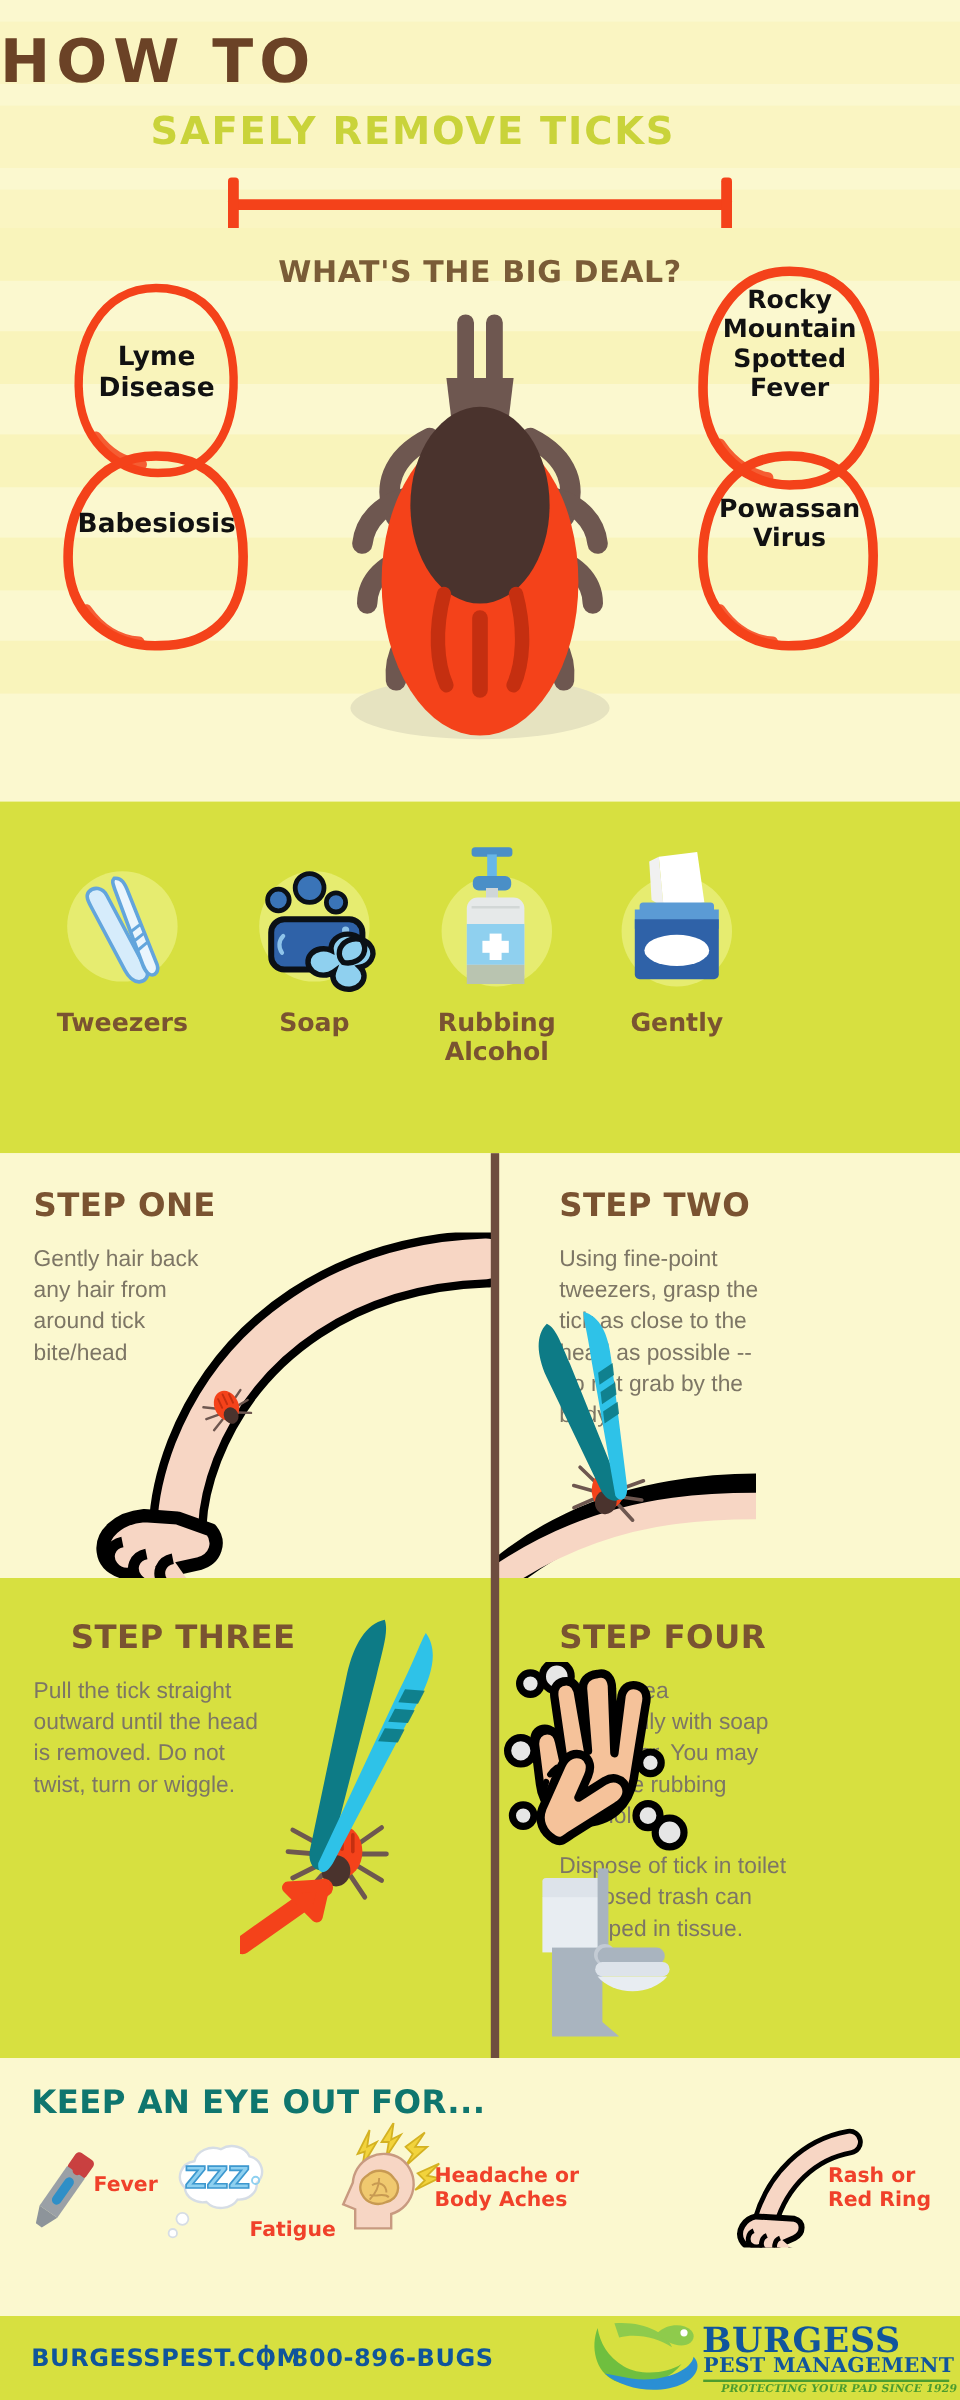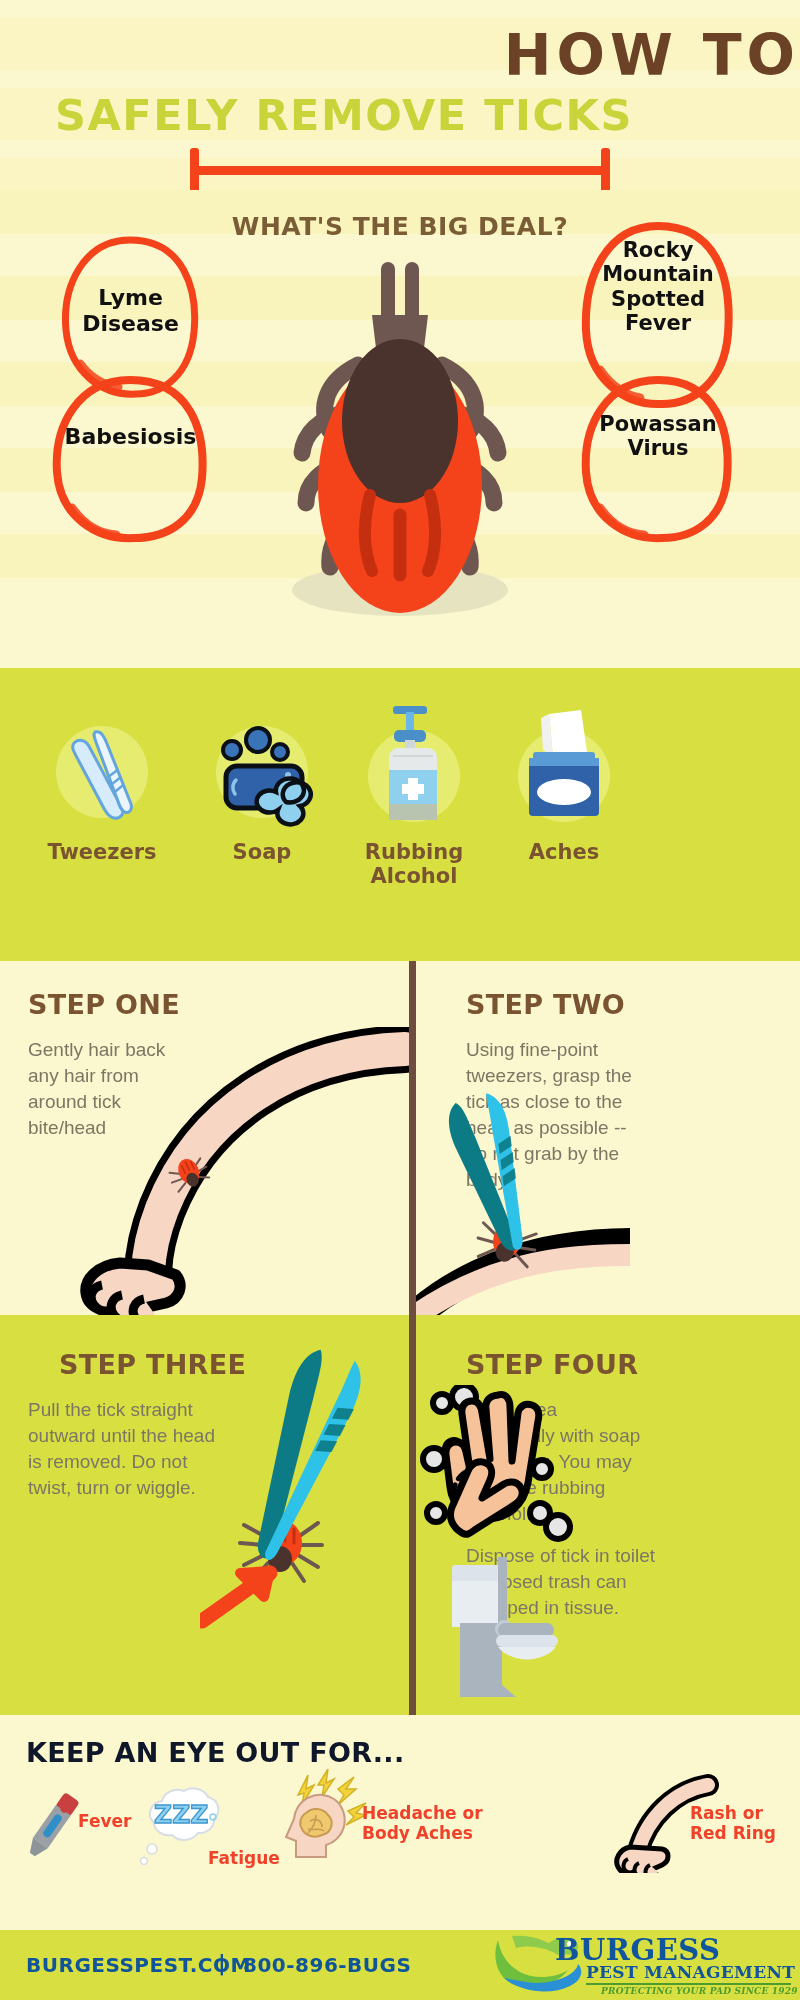--- a/index.html
+++ b/index.html
@@ -13,30 +13,30 @@
   .page { width:800px; height:2000px; position:relative; }
 
   
   .header {
     position:absolute; left:0; top:0; width:800px; height:238px;
     background:#fbf8cf;
   }
   .hdr-stripe { position:absolute; left:0; width:800px; background:#faf5c2; }
   .title-howto {
     position:absolute; left:0; top:22px; width:800px;
-    text-align:right;
-    font-family:"DejaVu Sans", sans-serif;
-    font-weight:bold; font-size:57px; letter-spacing:5px;
+    text-align:left;
+    font-family:"DejaVu Sans", sans-serif;
+    font-weight:bold; font-size:50px; letter-spacing:5px;
     color:#6b4226;
   }
   .title-main {
     position:absolute; left:0; top:90px; width:688px;
     text-align:center;
     font-family:"DejaVu Sans", sans-serif;
-    font-weight:bold; font-size:43px; letter-spacing:1.5px;
+    font-weight:bold; font-size:32px; letter-spacing:1.5px;
     color:#c9d33a;
   }
   .rule-wrap { position:absolute; left:0; top:148px; width:800px; height:40px; }
   .rule-bar { position:absolute; left:190px; top:18px; width:420px; height:9px; background:#f4421a; border-radius:2px;}
   .rule-cap-l { position:absolute; left:190px; top:0px; width:9px; height:45px; background:#f4421a; border-radius:3px;}
   .rule-cap-r { position:absolute; left:601px; top:0px; width:9px; height:45px; background:#f4421a; border-radius:3px;}
 
   
   .bigdeal {
     position:absolute; left:0; top:190px; width:800px; height:480px;
@@ -108,21 +108,21 @@
   }
 
   
   .symptoms {
     position:absolute; left:0; top:1715px; width:800px; height:215px;
     background:#fbf8cf;
   }
   .sym-title {
     position:absolute; left:26px; top:22px;
     font-family:"DejaVu Sans", sans-serif;
-    font-weight:bold; font-size:27px; color:#0f172a; letter-spacing:0.3px;
+    font-weight:bold; font-size:27px; color:#0f766e; letter-spacing:0.3px;
   }
   .sym-lbl {
     position:absolute;
     font-family:"DejaVu Sans", sans-serif;
     font-weight:bold; font-size:17px; color:#f0412a; line-height:1.2;
   }
 
   
   .footer {
     position:absolute; left:0; top:1930px; width:800px; height:70px;
@@ -137,21 +137,21 @@
     position:absolute; left:218px; top:21px;
     font-family:"DejaVu Sans", sans-serif; font-weight:bold;
     font-size:21px; color:#10559a;
   }
   .foot-phone {
     position:absolute; left:243px; top:23px;
     font-family:"DejaVu Sans", sans-serif; font-weight:bold;
     font-size:20px; color:#10559a; letter-spacing:0.5px;
   }
   .logo-burgess {
-    position:absolute; left:555px; top:6px;
+    position:absolute; left:585px; top:6px;
     font-family:"DejaVu Serif", serif; font-weight:bold;
     font-size:29px; color:#11559c; letter-spacing:0.5px; line-height:1;
   }
   .logo-pm {
     position:absolute; left:586px; top:34px;
     font-family:"DejaVu Serif", serif; font-weight:bold;
     font-size:17px; color:#11559c; letter-spacing:0.3px; line-height:1;
   }
   .logo-ul { position:absolute; left:586px; top:53px; width:205px; height:2px; background:#4c9c2e; }
   .logo-tag {
@@ -316,21 +316,21 @@
           <div class="glow" style="top:24px;"></div>
           <svg width="110" height="122" viewBox="0 0 110 122" style="position:absolute;left:50%;top:0;transform:translateX(-50%);">
             <path d="M40 8 L72 4 L78 46 L44 50 Z" fill="#ffffff"></path>
             <path d="M40 8 L44 50 L34 44 L32 12 Z" fill="#f1f1f1"></path>
             <rect x="24" y="46" width="62" height="14" rx="3" fill="#5b9bd5"></rect>
             <path d="M20 52 L90 52 L90 68 L20 68 Z" fill="#5b9bd5"></path>
             <path d="M20 60 L90 60 L90 106 a4 4 0 0 1 -4 4 L24 110 a4 4 0 0 1 -4 -4 Z" fill="#2f62a8"></path>
             <ellipse cx="55" cy="86" rx="27" ry="13" fill="#ffffff"></ellipse>
           </svg>
         </div>
-        <div class="sup-lbl">Aches</div>
+        <div class="sup-lbl">Gently</div>
       </div>
 
     </div>
   </div>
 
   <div class="steps-top">
 
     <div class="step-h" style="left:28px; top:28px;">STEP ONE</div>
     <div class="step-p" style="left:28px; top:76px; width:165px;">Gently hair back any hair from around tick bite/head</div>
 

